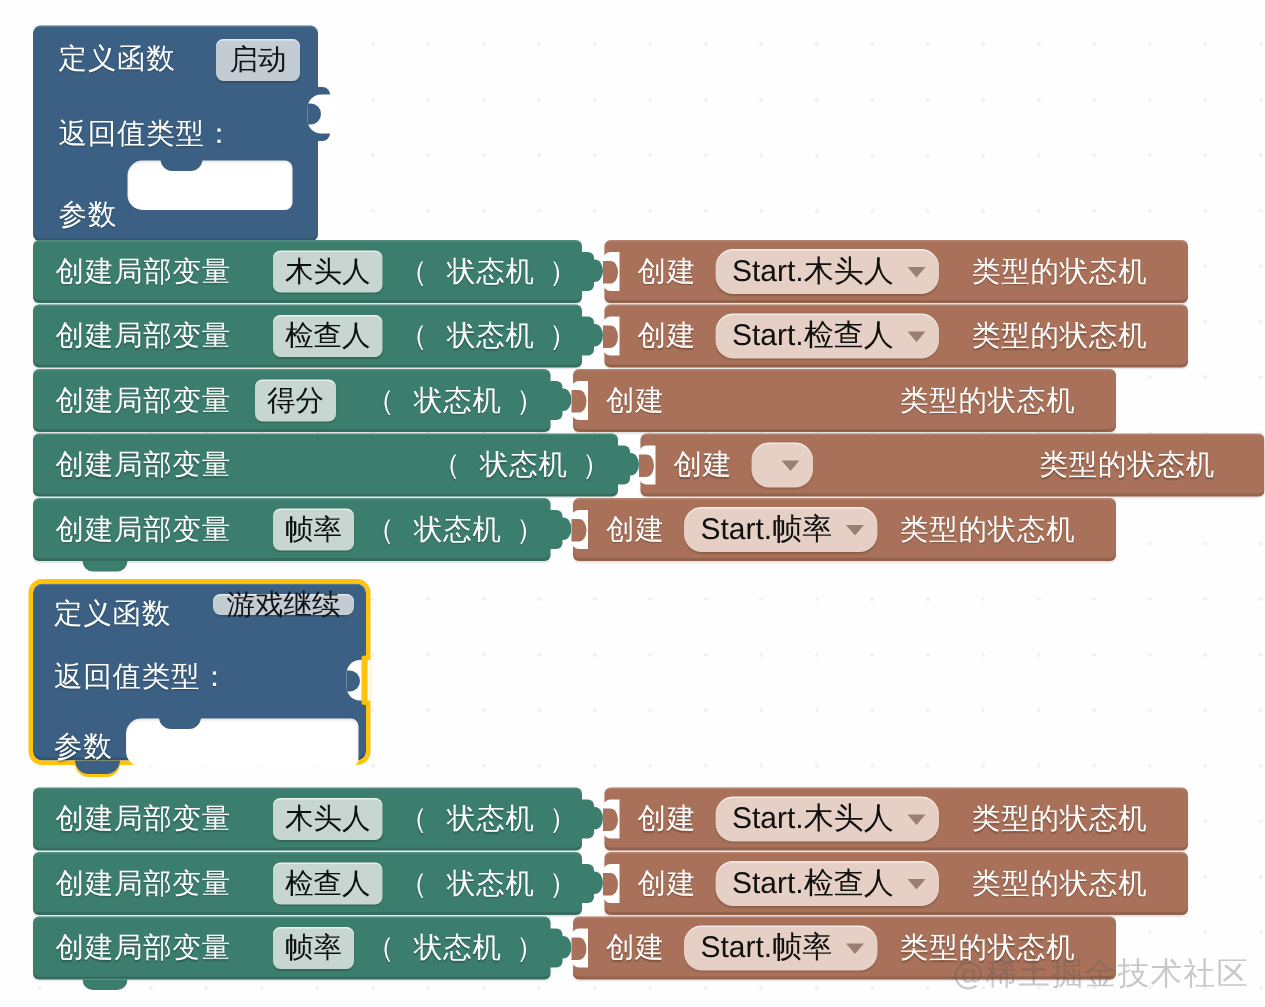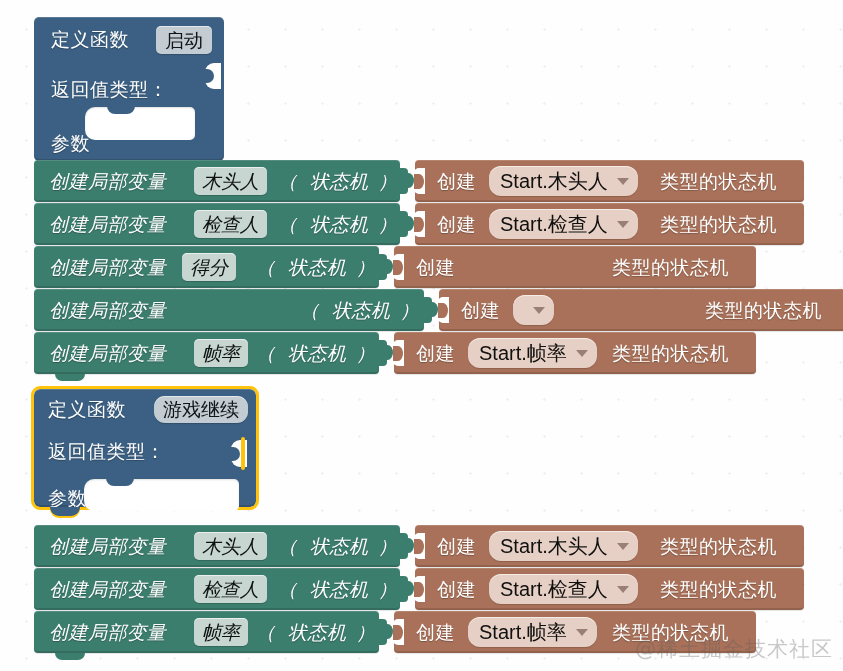--- a/index.html
+++ b/index.html
@@ -13,21 +13,21 @@
   #canvas{
     position:absolute;left:0;top:0;width:843px;height:671px;
     background-color:#fefeff;
     background-image:
       radial-gradient(circle, rgba(0,0,0,0.055) 1.1px, transparent 1.3px);
     background-size:37px 37px;
     background-position:8px 11px;
   }
 
   
-  .blk{position:absolute;box-sizing:border-box;margin-left:12px;}
+  .blk{position:absolute;box-sizing:border-box;}
   .lbl{
     color:#ffffff;
     font-size:19px;
     line-height:1;
     white-space:nowrap;
     letter-spacing:0.5px;
     text-shadow:0 1px 1px rgba(0,0,0,0.28);
   }
 
   
@@ -79,21 +79,20 @@
     border-radius:0 0 9px 9px;
   }
 
   
   .stmt{
     background:#3c7e6e;
     border-radius:4px;
     box-shadow:inset 0 1px 0 rgba(255,255,255,0.13),
                inset 0 -2px 0 rgba(0,0,0,0.13),
                0 1px 1px rgba(0,0,0,0.10);
-    font-style:italic;
   }
   .var-pill{
     position:absolute;
     background:#c8d6d1;
     border-radius:5px;
     color:#0d1211;
     font-size:19px;line-height:1;
     display:flex;align-items:center;justify-content:center;
     padding:0 8px;
     box-shadow:inset 0 1px 0 rgba(255,255,255,0.6),
@@ -278,21 +277,21 @@
       <span class="txt">Start.帧率</span>
       <span class="darrow"></span>
     </div>
     <span class="lbl" style="position:absolute;left:218px;top:12px;">类型的状态机</span>
   </div>
 
   <div style="position:absolute;left:55px;top:374px;width:30px;height:7px;background:#3c7e6e;border-radius:0 0 11px 11px;"></div>
 
   <div class="blk defblk sel" style="left:22px;top:389px;width:222px;height:118px;">
     <span class="lbl" style="position:absolute;left:14px;top:11px;">定义函数</span>
-    <div class="namepill" style="left:120px;top:7px;height:27px;border-radius:11px;">
+    <div class="namepill" style="left:120px;top:7px;height:14px;">
       <span>游戏继续</span>
     </div>
     <span class="lbl" style="position:absolute;left:14px;top:53px;">返回值类型：</span>
     <span class="lbl" style="position:absolute;left:14px;top:100px;">参数</span>
   </div>
 
   <div style="position:absolute;left:231px;top:440px;width:16px;height:27px;background:#ffffff;border-radius:9px 0 0 9px;"></div>
   <div style="position:absolute;left:231px;top:447px;width:9px;height:14px;background:#3b6083;border-radius:0 8px 8px 0;"></div>
   <div style="position:absolute;left:241px;top:437px;width:4px;height:33px;background:#ffc30b;border-radius:2px;"></div>
 

